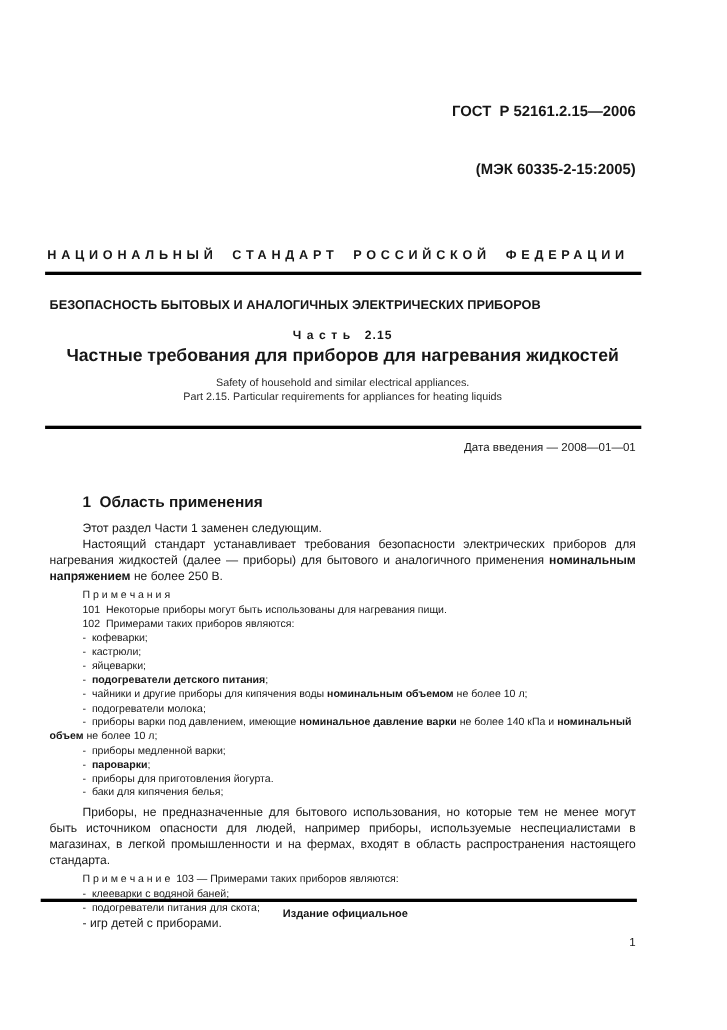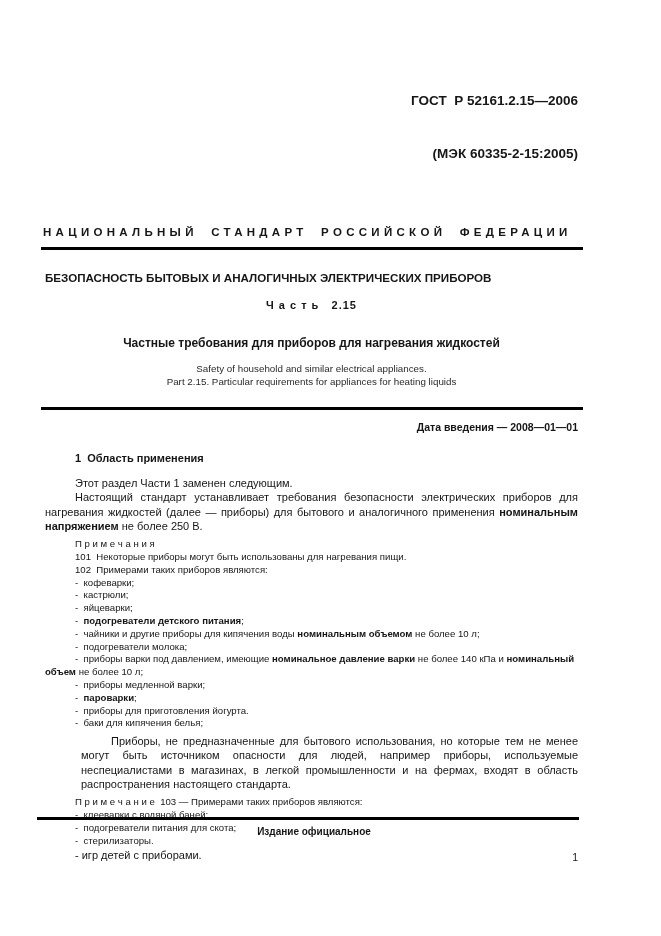--- a/index.html
+++ b/index.html
@@ -28,42 +28,42 @@
     font-weight:bold;
     font-size:11.5px;
     line-height:14px;
     letter-spacing:4.3px;
     word-spacing:6px;
     white-space:nowrap;
   }
   .rule-top { margin-top:8px; }
   .title-ru  { margin-top:21px; text-align:left; font-weight:bold; font-size:11.6px; line-height:14px; }
   .part-label{ margin-top:13px; text-align:center; font-weight:bold; font-size:11px; line-height:14px; letter-spacing:1px; white-space:pre-wrap; }
-  .subtitle-ru{ margin-top:24px; text-align:center; font-weight:bold; font-size:12px; line-height:15px; }
+  .subtitle-ru{ margin-top:4px; text-align:center; font-weight:bold; font-size:16px; line-height:15px; }
   .title-en  { margin-top:11px; text-align:center; font-size:9.8px; line-height:13px; color:#2a2a2a; }
   .rule-mid  { margin-top:19px; }
-  .date      { margin-top:11px; text-align:right; font-weight:bold; font-size:10.5px; line-height:13px; }
+  .date      { margin-top:11px; text-align:right; font-weight:normal; font-size:10.5px; line-height:13px; }
 
   .h1 {
-    margin:16px 0 0 0;
+    margin:34px 0 0 0;
     padding-left:30px;
     font-weight:bold;
-    font-size:11px;
+    font-size:14px;
     line-height:16px;
     white-space:pre-wrap;
   }
   .body {
     margin:0;
     font-size:11px;
     line-height:14.3px;
     text-align:justify;
     text-indent:30px;
   }
   .mt10 { margin-top:10px; }
-  .mt4  { margin-top:4px;margin-left:36px; }
+  .mt4  { margin-top:4px; }
   .note {
     margin:0;
     font-size:9.6px;
     line-height:12.8px;
     text-indent:30px;
     white-space:pre-wrap;
   }
   .note-head { margin-top:5px; }
   .b { font-weight:bold; }
 
@@ -116,21 +116,20 @@
     <div class="note"><span>-  приборы медленной варки;</span></div>
     <div class="note"><span>-  </span><span class="b">пароварки</span><span>;</span></div>
     <div class="note"><span>-  приборы для приготовления йогурта.</span></div>
     <div class="note"><span>-  баки для кипячения белья;</span></div>
 
     <p class="body mt4">Приборы, не предназначенные для бытового использования, но которые тем не менее могут быть источником опасности для людей, например приборы, используемые неспециалистами в магазинах, в легкой промышленности и на фермах, входят в область распространения настоящего стандарта.</p>
 
     <div class="note note-head">П р и м е ч а н и е  103 — Примерами таких приборов являются:</div>
     <div class="note">-  клееварки с водяной баней;</div>
     <div class="note">-  подогреватели питания для скота;</div>
-    <div class="note">-  стерилизаторы.</div>
 
     <div class="body">-  игр детей с приборами.</div>
 
   </div>
 
   <div class="footer">
     <div class="rule"></div>
     <div class="official">Издание официальное</div>
     <div class="pagenum">1</div>
   </div>

